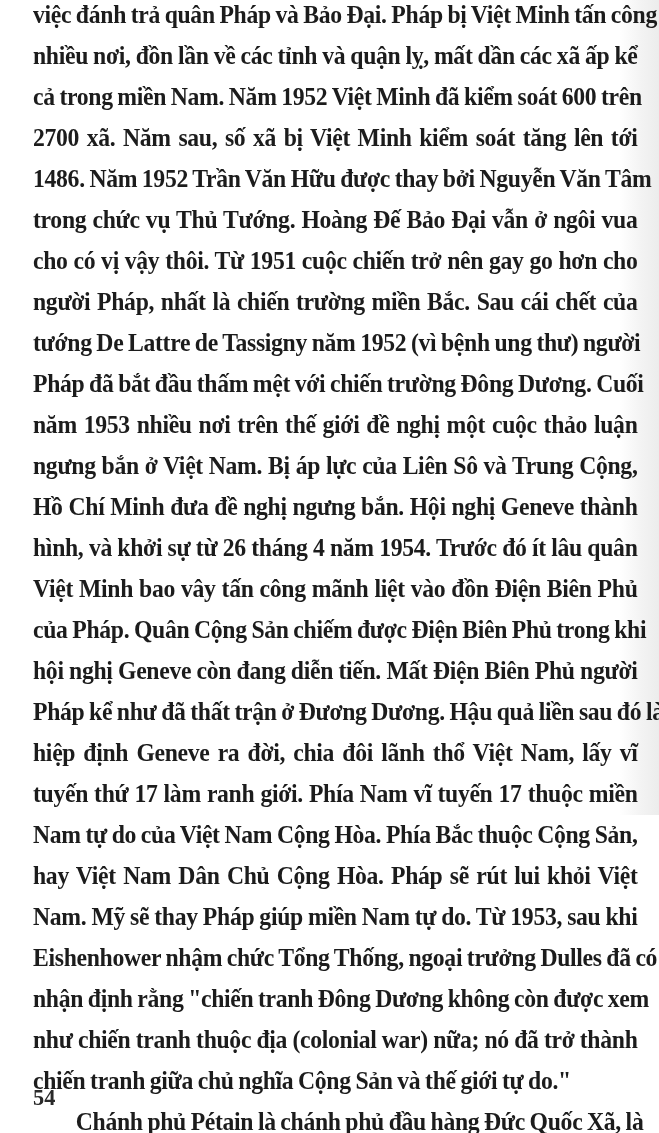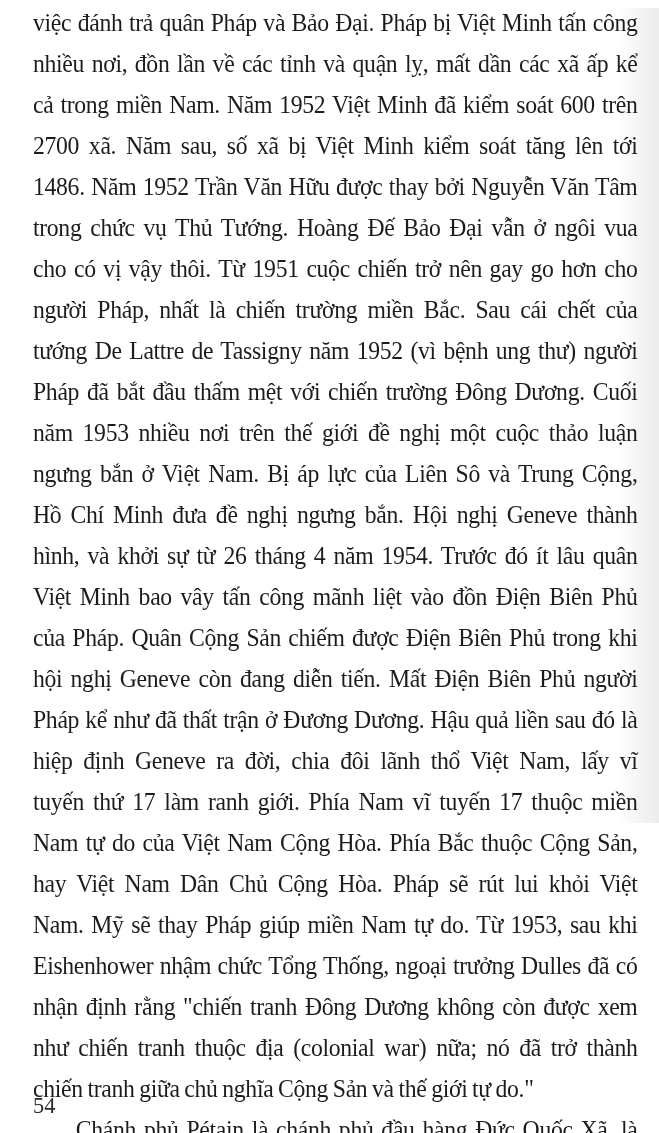--- a/index.html
+++ b/index.html
@@ -10,24 +10,25 @@
   body {
     width: 659px;
     height: 1133px;
     overflow: hidden;
     position: relative;
     font-family: "Liberation Serif", "DejaVu Serif", serif;
     color: #1c1c1c;
   }
   .page {
     position: absolute;
-    left: 0; top: 8px;
+    left: 0; top: 0;
     width: 659px;
     height: 815px;
     background: linear-gradient(to right, #ffffff 0%, #ffffff 94%, #f4f4f4 97%, #ececec 100%);
+    font-weight: bold;
   }
   .text-block {
     position: absolute;
     left: 33px;
     top: 0px;
     width: 605px;
   }
   .line {
     display: block;
     height: 41px;

